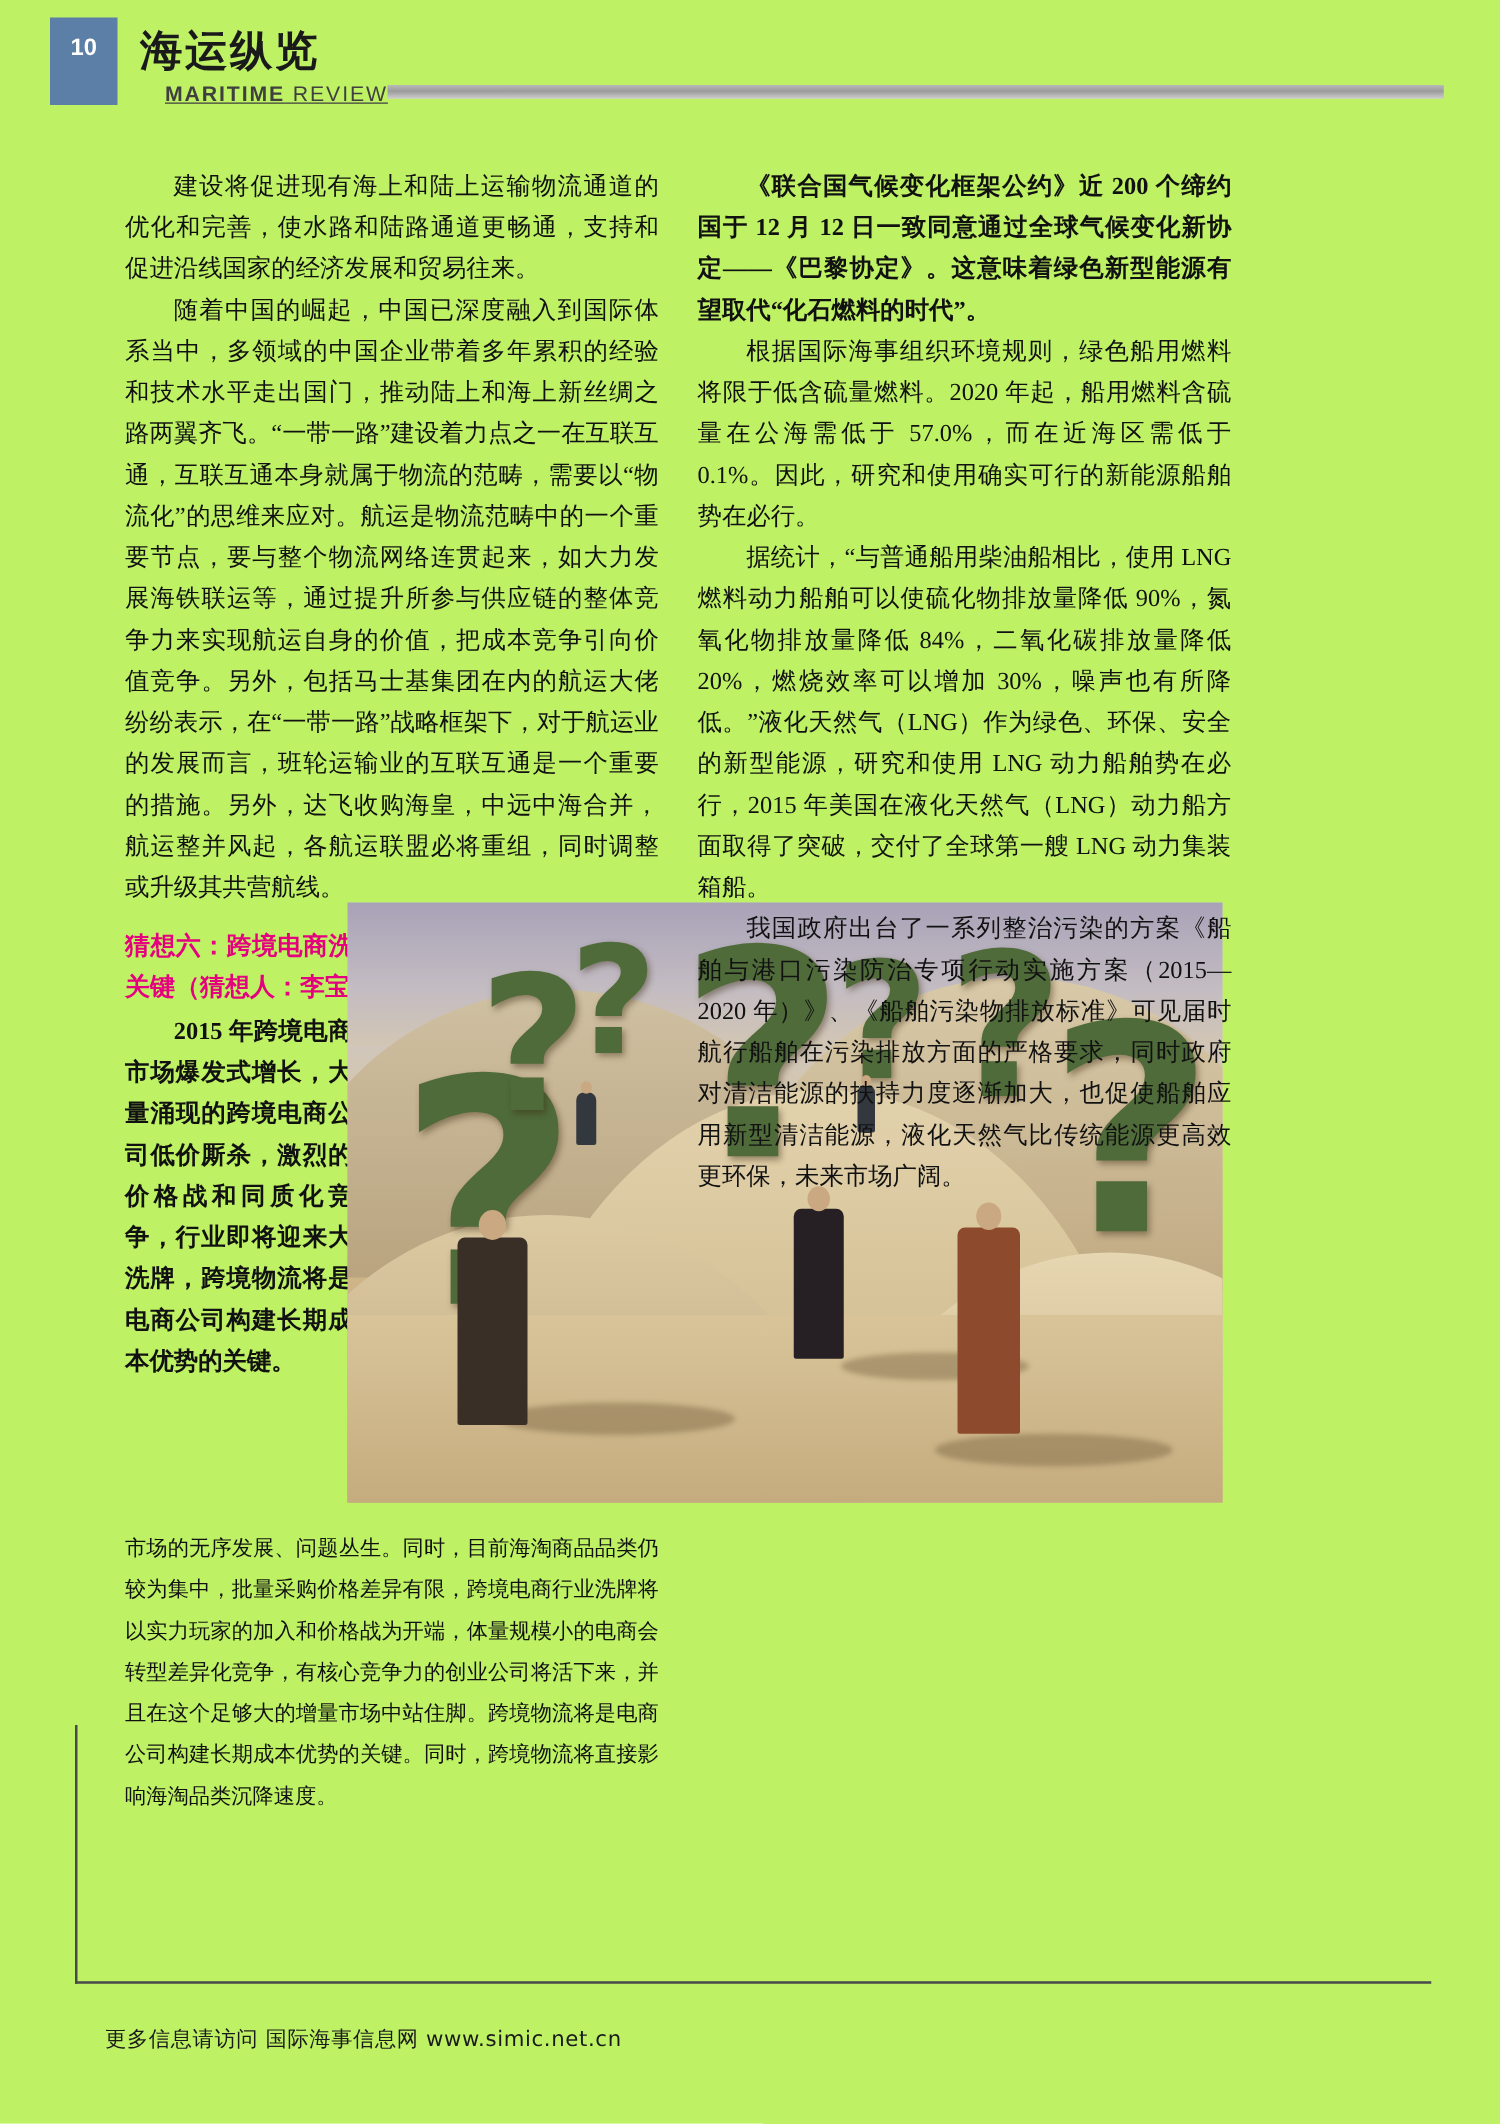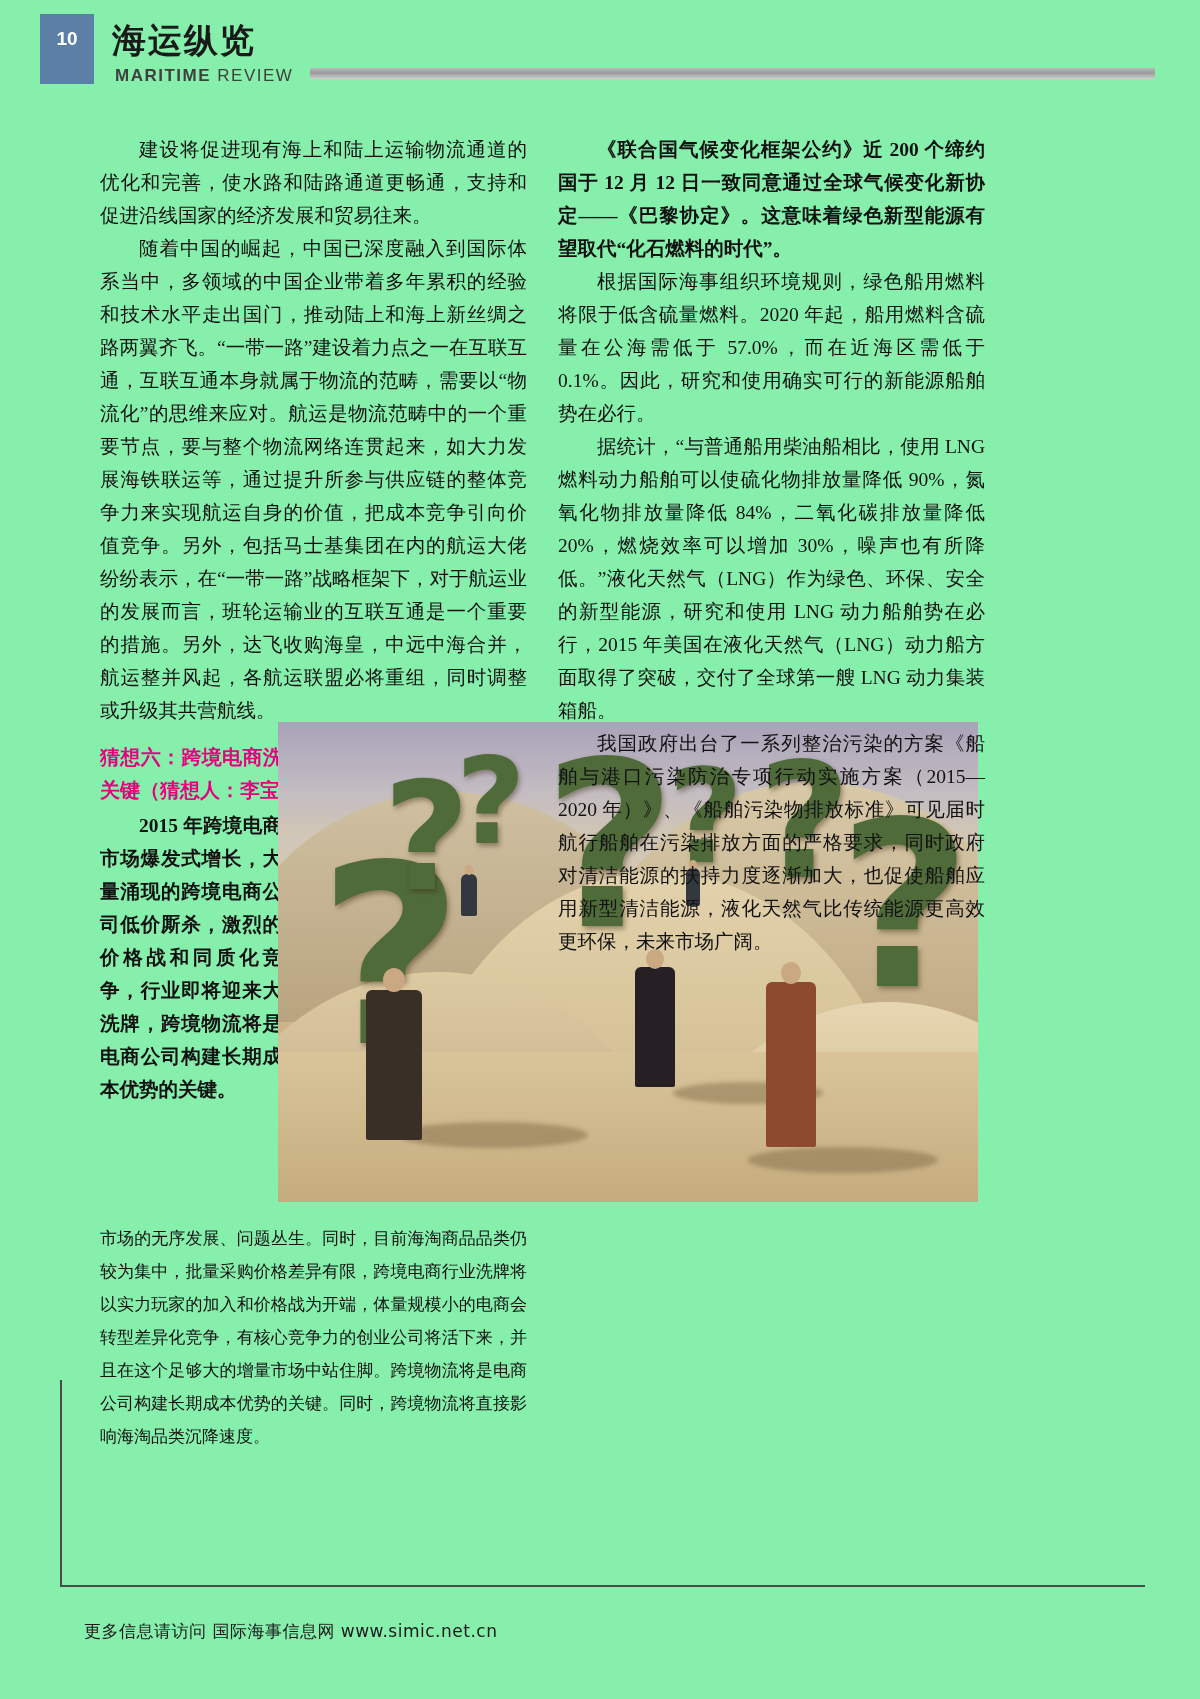--- a/index.html
+++ b/index.html
@@ -4,21 +4,21 @@
 <style>
   html, body {
     margin: 0;
     padding: 0;
     background: #ffffff;
   }
   .page {
     position: relative;
     width: 1200px;
     height: 1699px;
-    background: #86efac;
+    background: #bef264;
     font-family: "Liberation Serif", serif;
     overflow: hidden;
   }
 
   
   .header {
     position: absolute;
     left: 0;
     top: 0;
     width: 1200px;
@@ -44,26 +44,27 @@
     left: 112px;
     top: 18px;
     font-family: "DejaVu Sans", sans-serif;
     font-size: 34px;
     font-weight: bold;
     letter-spacing: 2px;
     color: #1a1a1a;
   }
   .header-en {
     position: absolute;
-    left: 115px;
+    left: 132px;
     top: 66px;
     font-family: "Liberation Sans", sans-serif;
     font-size: 17px;
     letter-spacing: 1.5px;
     color: #3f3f3f;
+    text-decoration: underline;
   }
   .header-en .bold {
     font-weight: bold;
   }
   .header-rule {
     position: absolute;
     left: 310px;
     top: 68px;
     width: 845px;
     height: 11px;

